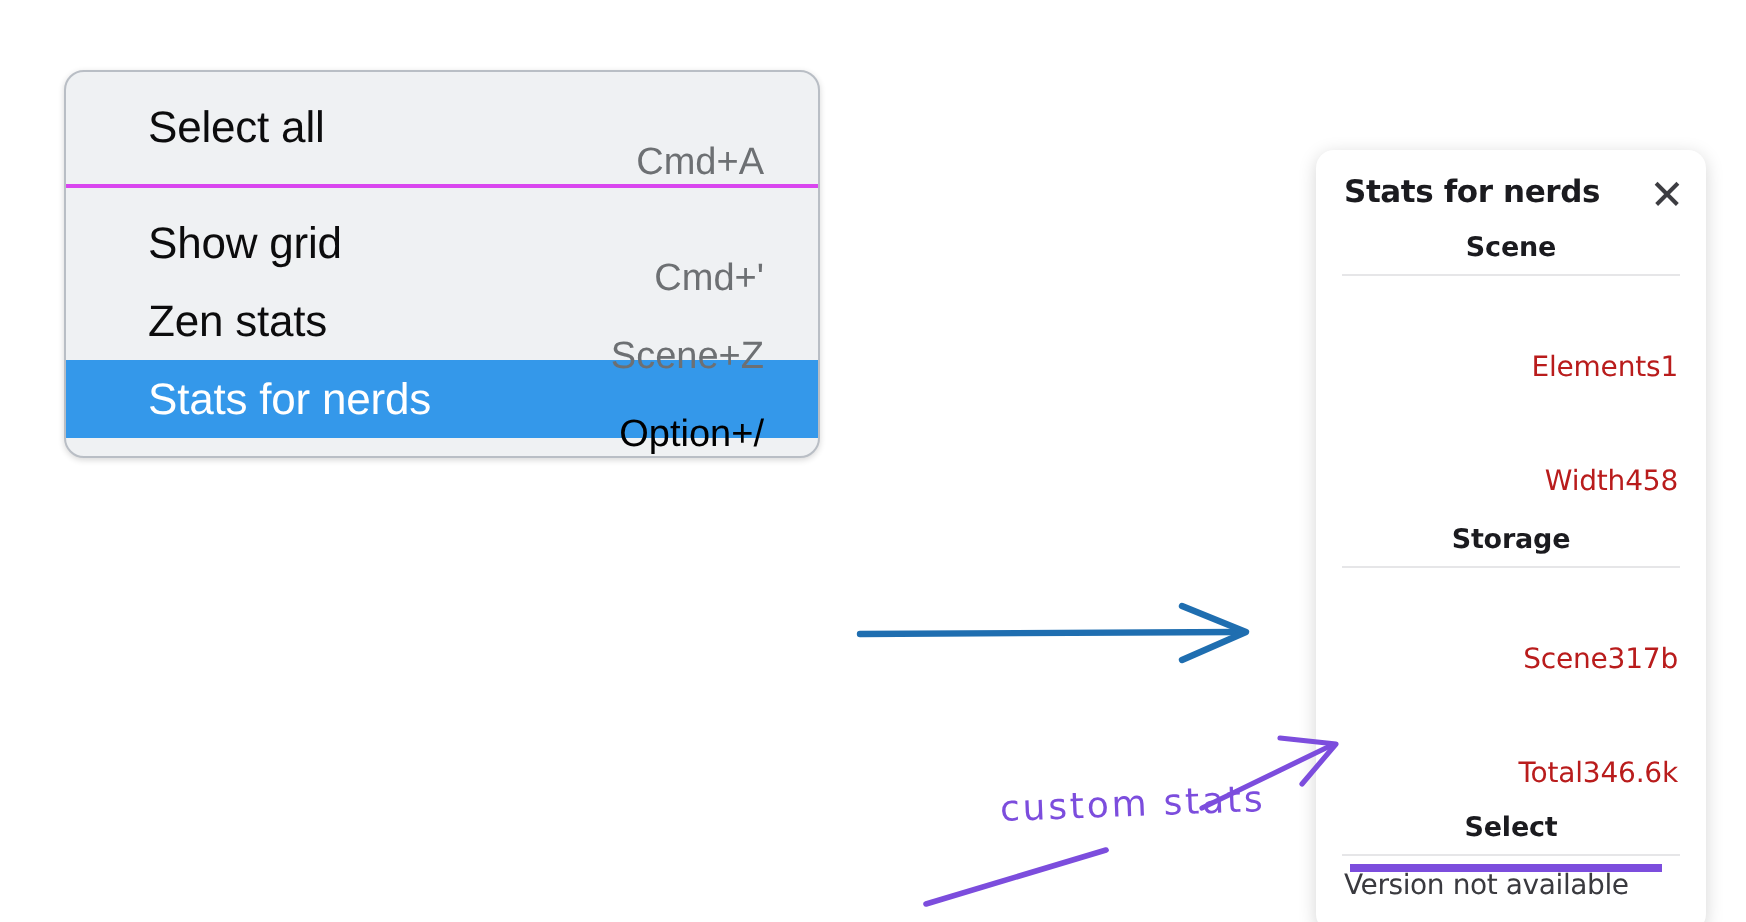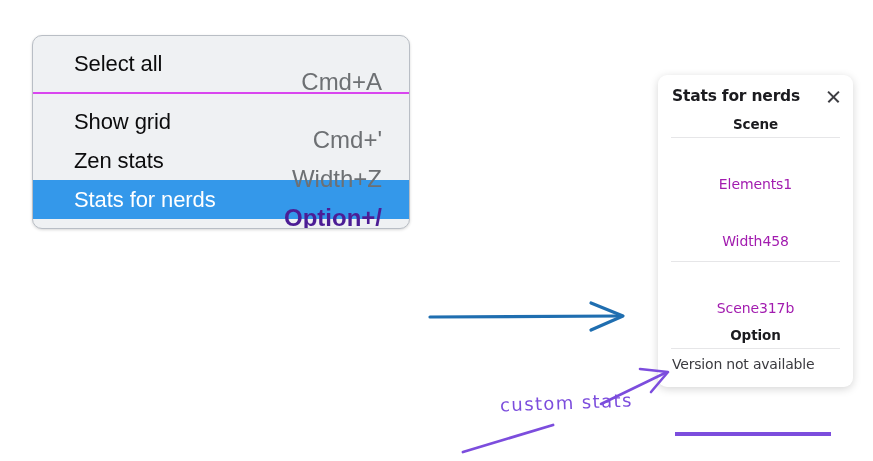--- a/index.html
+++ b/index.html
@@ -44,34 +44,33 @@
     box-sizing: border-box;
     cursor: default;
   }
   .menu-item .label {
     font-size: 22px;
     color: #0c0c0d;
     letter-spacing: -0.1px;
     white-space: nowrap;
   }
   .menu-item .shortcut {
-    font-size: 24px;
+    font-size: 19px;
     color: #6d7073;
     white-space: nowrap;
     margin-top: 36px;
   }
   .menu-item.selected {
     background: #3498ea;
   }
   .menu-item.selected .label {
     color: #ffffff;
   }
   .menu-item.selected .shortcut {
-    color: #4c1d95;
-    font-weight: bold;
+    color: #000000;
   }
 
   
   #stats-panel {
     position: absolute;
     left: 658px;
     top: 75px;
     width: 195px;
     background: #ffffff;
     border-radius: 9px;
@@ -120,24 +119,24 @@
     padding: 1px 0 5px 0;
     letter-spacing: -0.1px;
   }
   .stats-divider {
     height: 1px;
     background: #e6e6e8;
     margin: 0 4px 3px 4px;
   }
   .stats-row {
     display: flex;
-    justify-content: center;
+    justify-content: flex-end;
     align-items: baseline;
     font-size: 14px;
-    color: #a21caf;
+    color: #b91c1c;
     padding: 3px 5px 3px 5px;
     margin-top: 35px;
   }
   .stats-row .k { letter-spacing: -0.1px; }
   .stats-row .v { letter-spacing: -0.1px; }
   .stats-fullrow {
     font-size: 14px;
     color: #3a3a3f;
     padding: 4px 5px 1px 5px;
     letter-spacing: -0.2px;
@@ -190,21 +189,21 @@
     </div>
   </div>
 
   <div class="menu-section">
     <div class="menu-item">
       <span class="label">Show grid</span>
       <span class="shortcut">Cmd+'</span>
     </div>
     <div class="menu-item">
       <span class="label">Zen stats</span>
-      <span class="shortcut">Width+Z</span>
+      <span class="shortcut">Scene+Z</span>
     </div>
     <div class="menu-item selected">
       <span class="label">Stats for nerds</span>
       <span class="shortcut">Option+/</span>
     </div>
   </div>
 
 </div>
 
 <div id="stats-panel">
@@ -224,29 +223,34 @@
     <div class="stats-row">
       <span class="k">Width</span>
       <span class="v">458</span>
     </div>
   </div>
 
   <div id="stats-lower">
     <div id="custom-stats-box"></div>
 
     <div>
+      <div class="stats-section-head">Storage</div>
       <div class="stats-divider"></div>
       <div class="stats-row">
         <span class="k">Scene</span>
         <span class="v">317b</span>
       </div>
+      <div class="stats-row">
+        <span class="k">Total</span>
+        <span class="v">346.6k</span>
+      </div>
     </div>
 
     <div>
-      <div class="stats-section-head" style="padding-top:8px;">Option</div>
+      <div class="stats-section-head" style="padding-top:8px;">Select</div>
       <div class="stats-divider"></div>
       <div class="stats-fullrow">Version not available</div>
     </div>
   </div>
 
 </div>
 
 <svg id="annotations" viewBox="0 0 873 461">
 
   <g>

